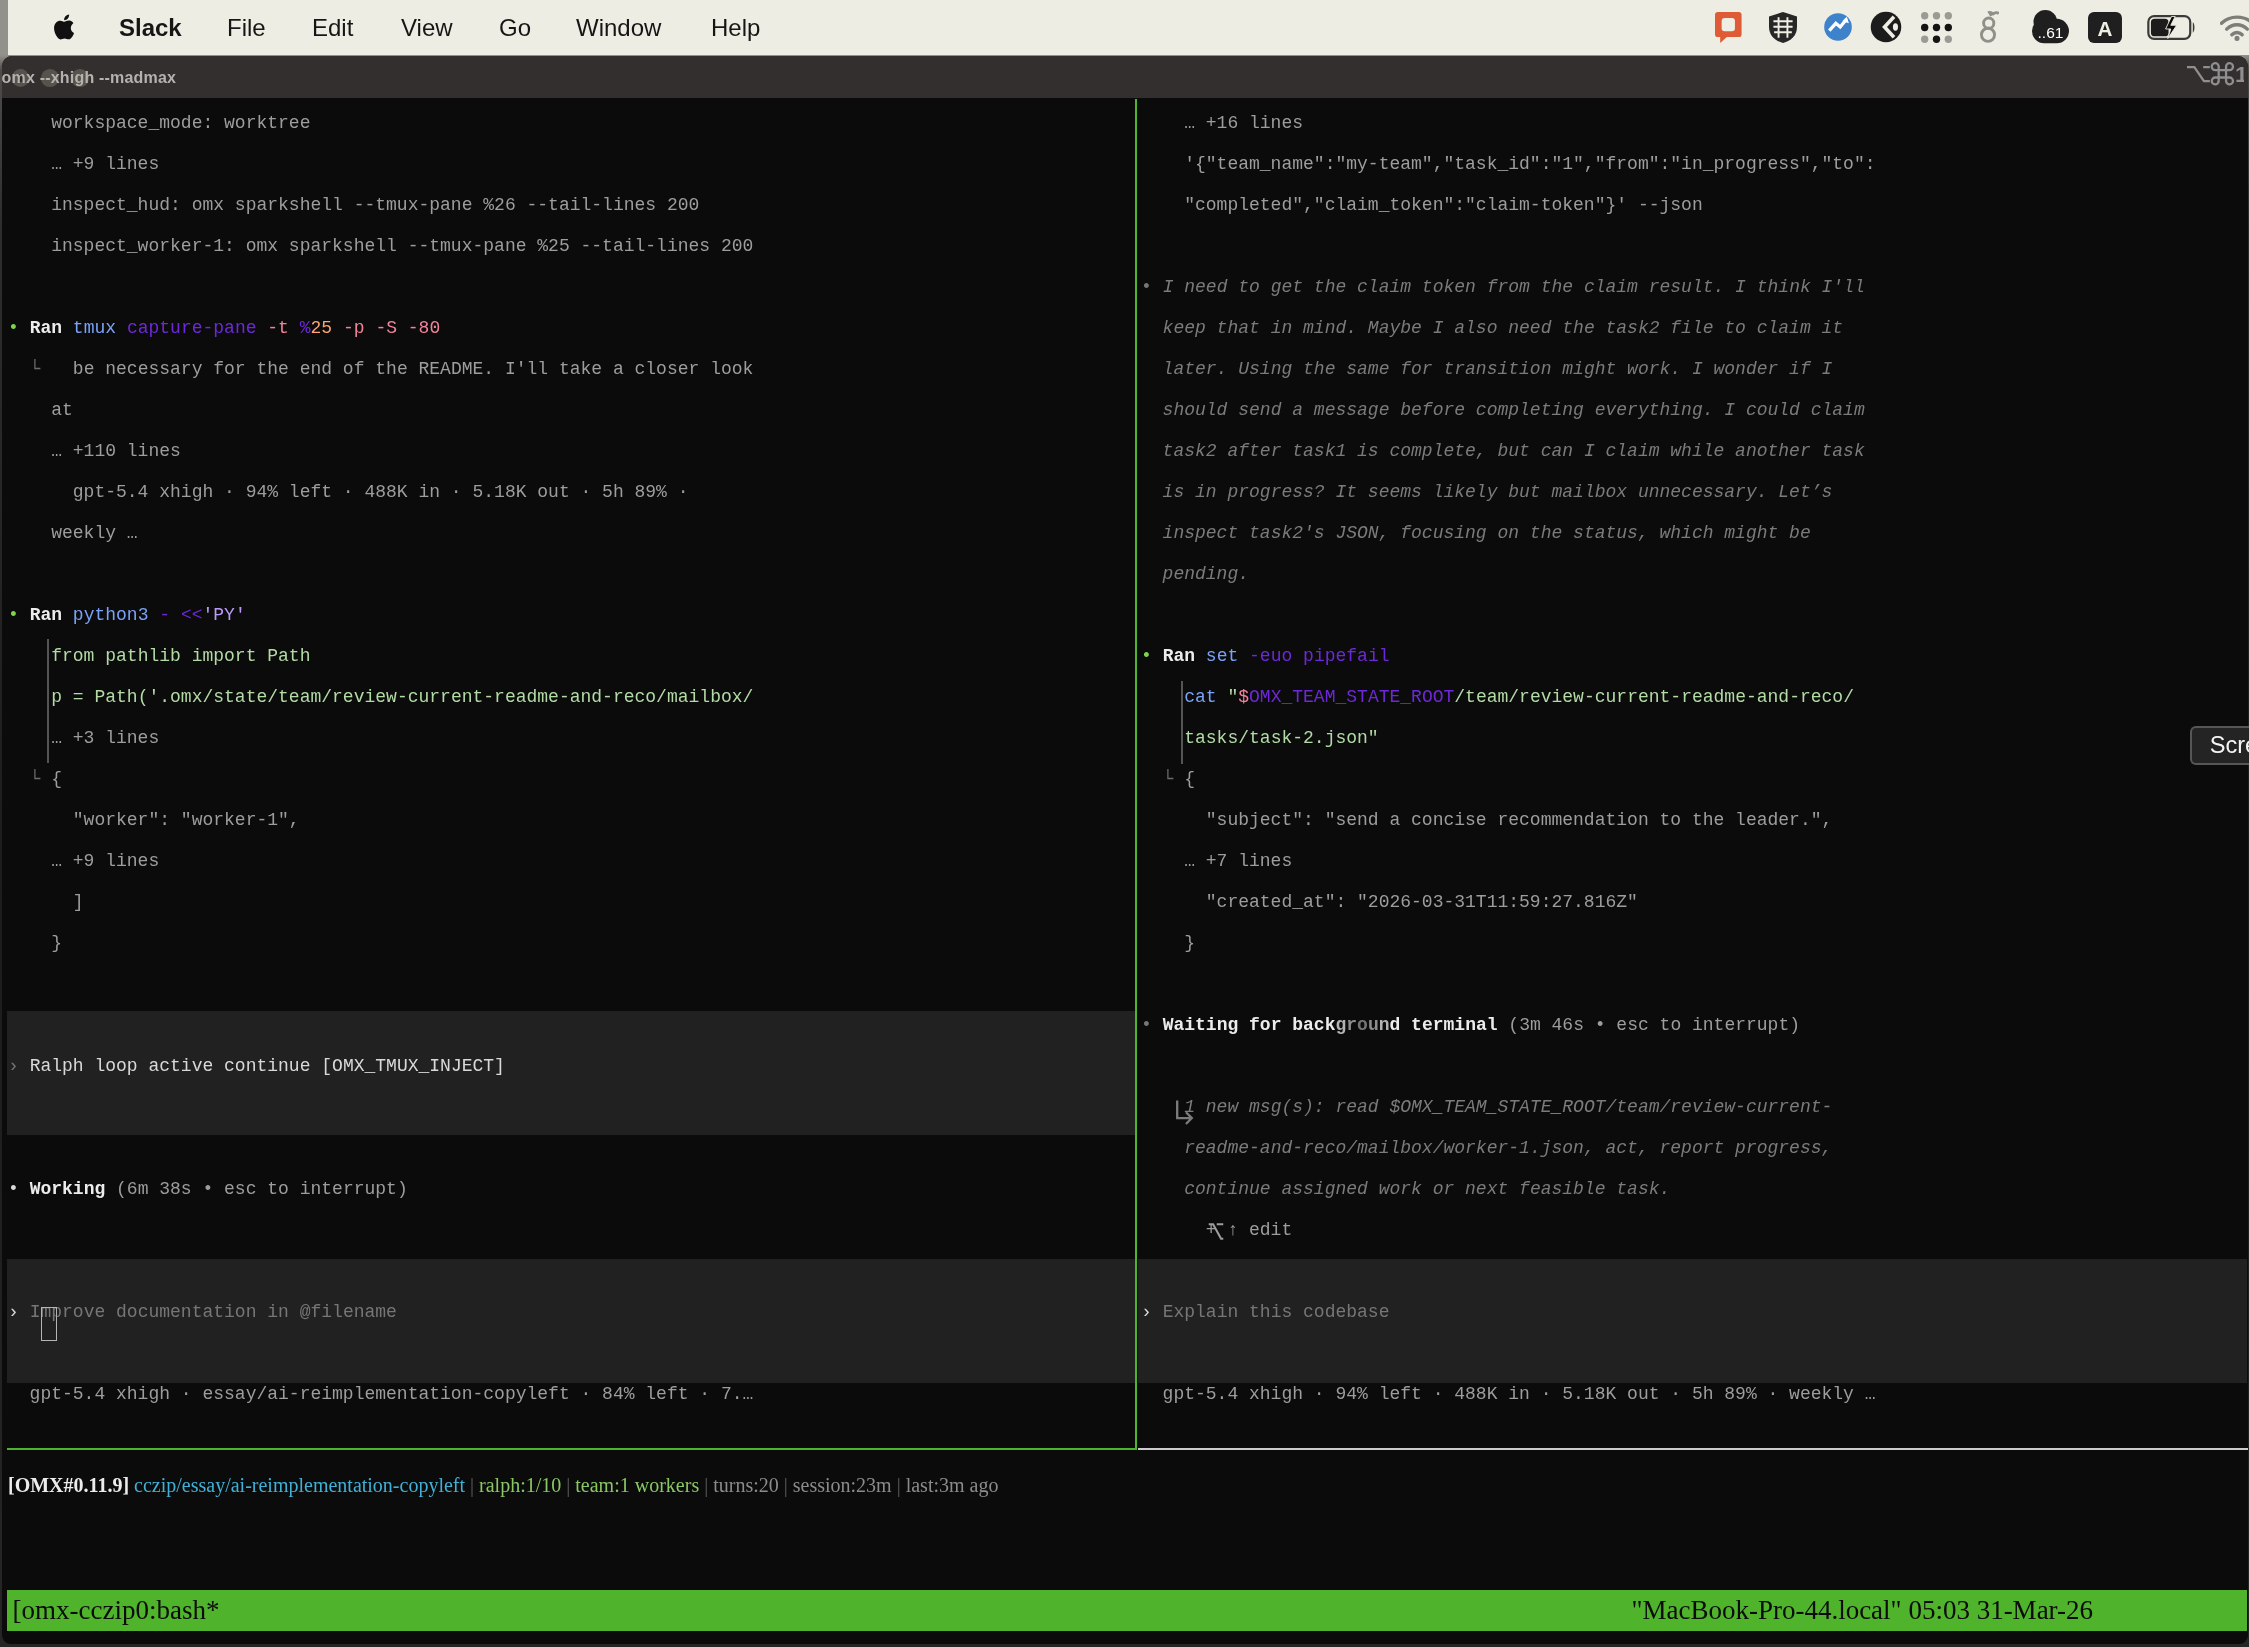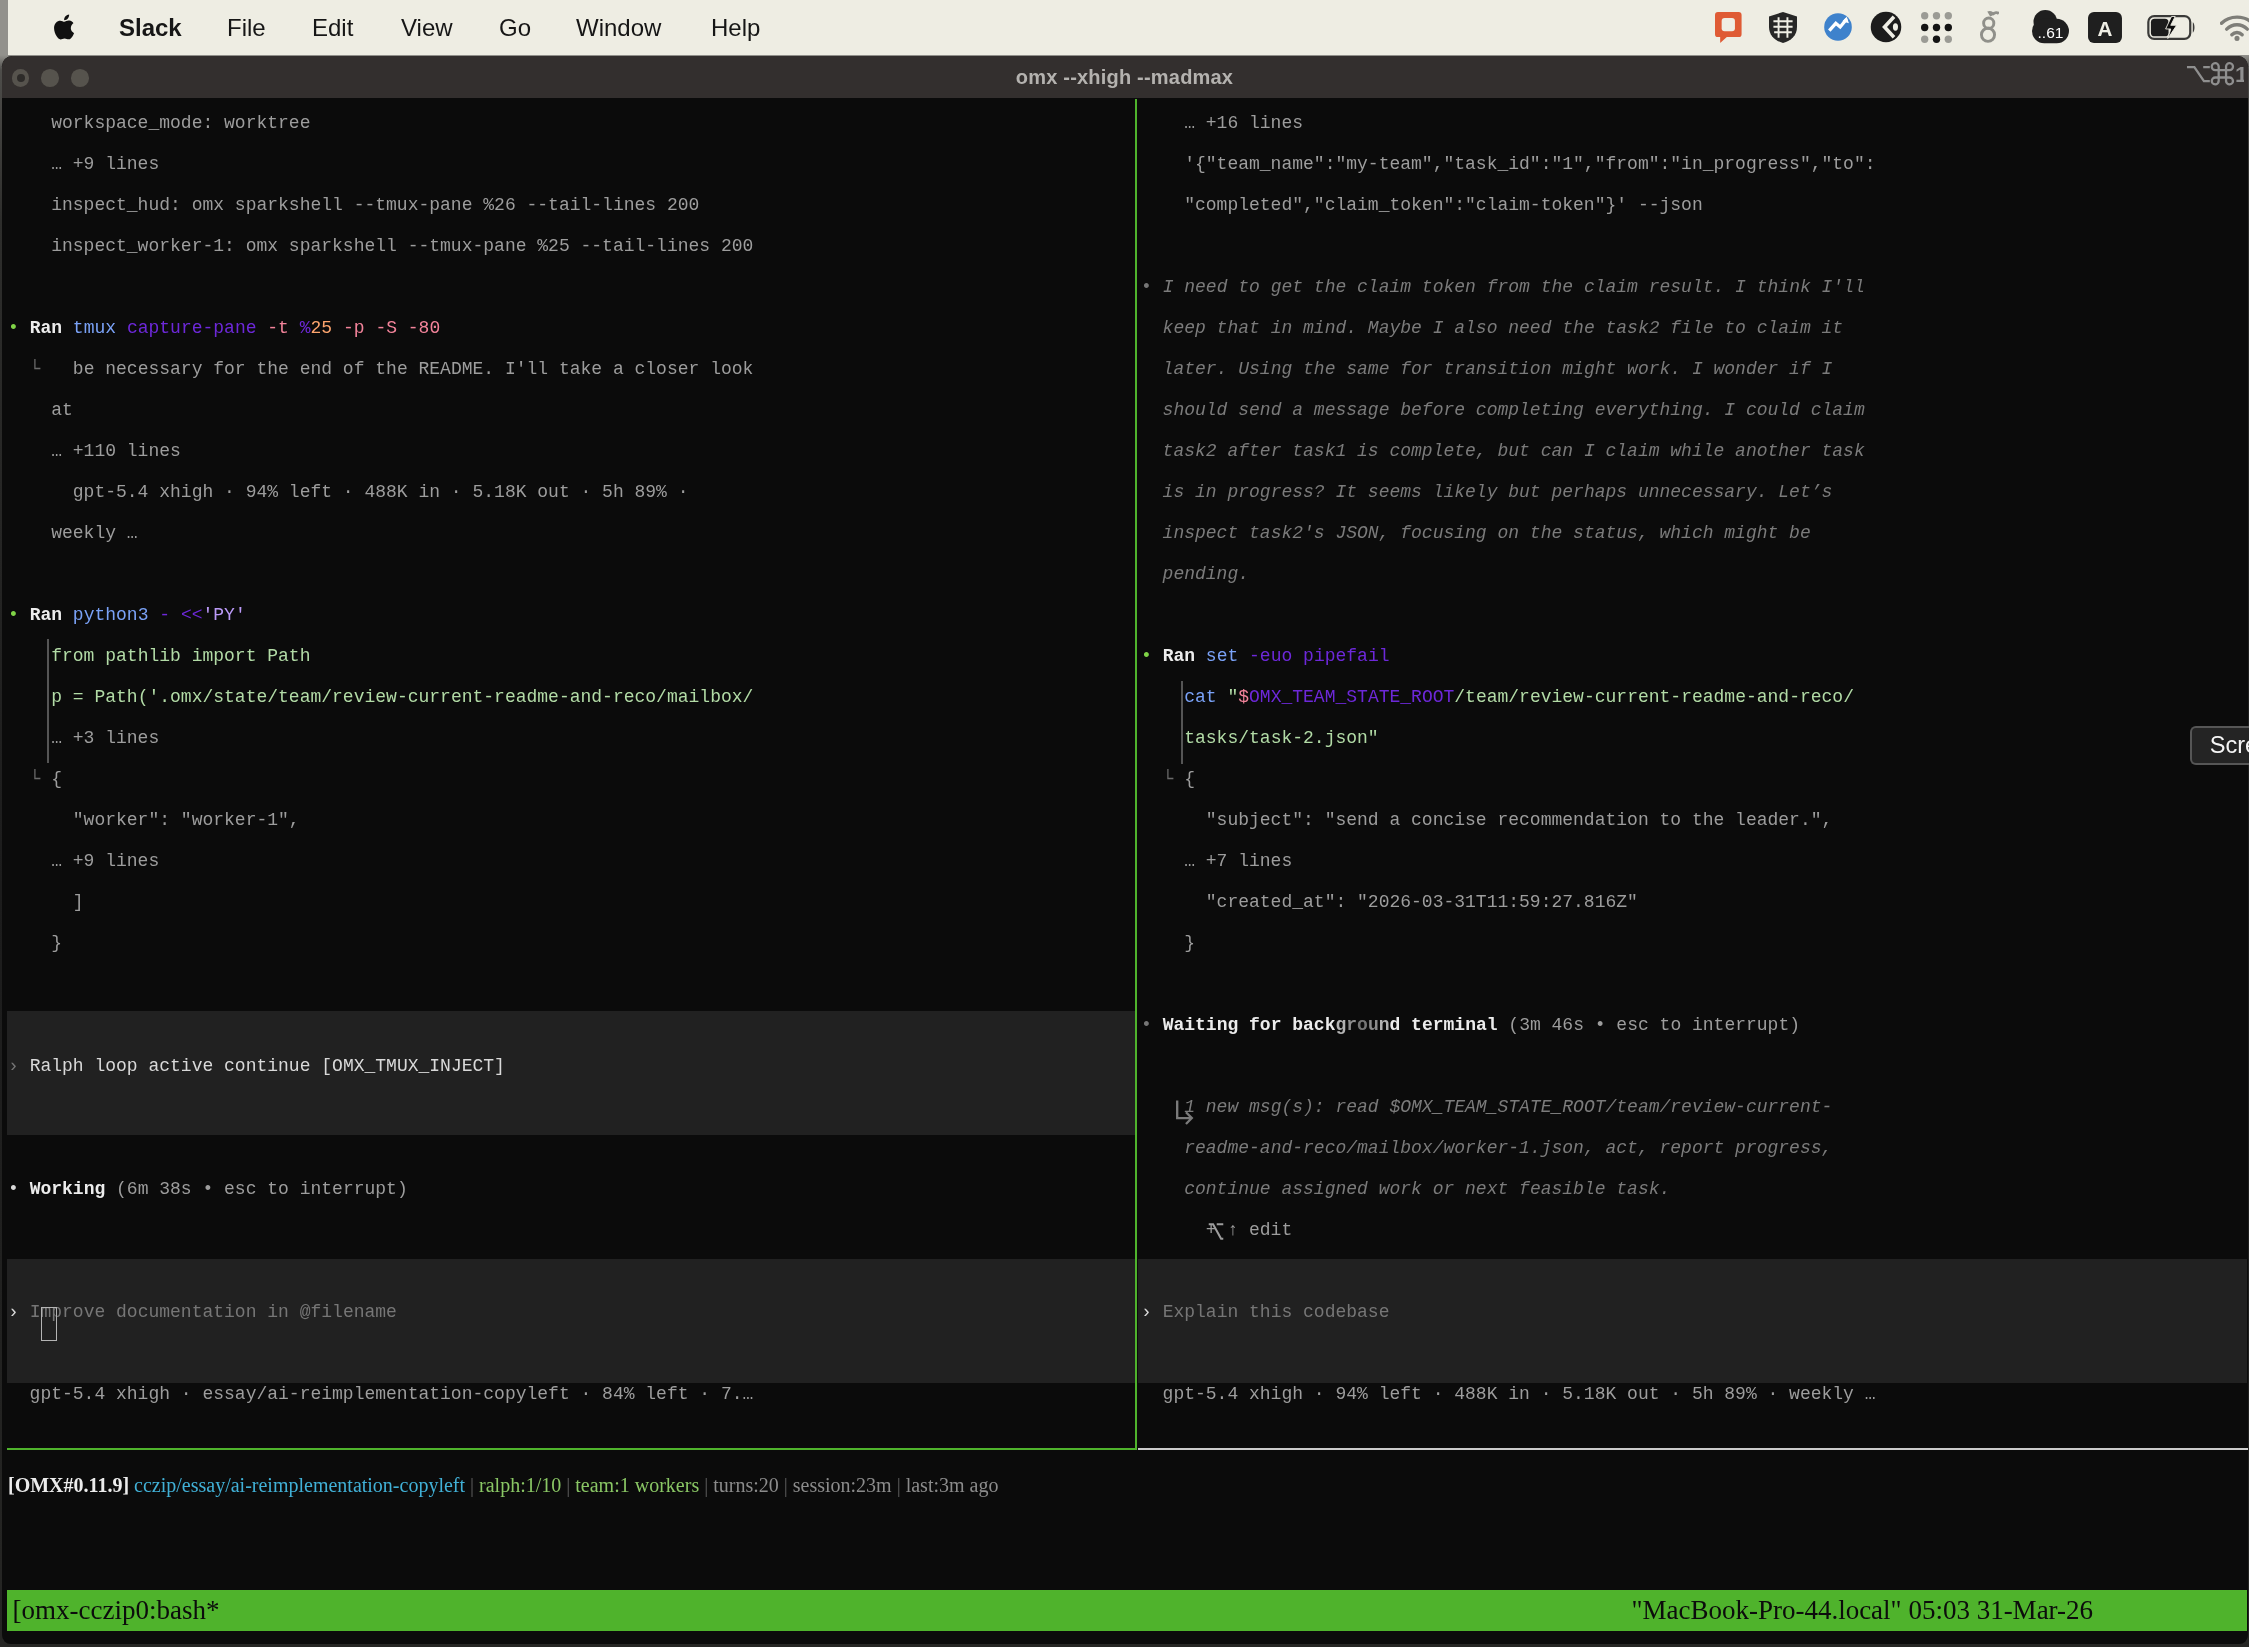--- a/index.html
+++ b/index.html
@@ -6,21 +6,21 @@
   html,body { width:2250px; height:1648px; overflow:hidden; }
   body { position:relative; background:linear-gradient(180deg,#92918c 55px,#4e4d4a 70px,#2e2e2c 221px,#1c1c1c 886px,#262624 1648px); font-family:"Liberation Sans", sans-serif; }
   .abs { position:absolute; }
   
   #menubar { position:absolute; left:8px; top:0; width:2250px; height:55px; background:#eeede3; }
   #menubar .mi { position:absolute; top:0; height:55px; line-height:55px; font-size:24px; color:#161616; }
   
   #win { position:absolute; left:1.5px; top:56px; width:2246px; height:1588px; background:#0b0b0b; border-radius:10.3px 10.3px 8.9px 8.9px; }
   #titlebar { position:absolute; left:1.5px; top:56px; width:2246px; height:42px; background:#332f2e; border-radius:10.3px 10.3px 0 0; }
   .light { position:absolute; top:69px; width:17.7px; height:17.7px; border-radius:50%; background:#56534d; }
-  #title { position:absolute; top:56px; left:1.5px; width:2246px; height:41px; text-align:center; line-height:43px; font-size:20px; font-weight:bold; color:#b4b2af; letter-spacing:0.2px; }
+  #title { position:absolute; top:56px; left:1.5px; width:2246px; height:41px; line-height:43px; font-size:16px; font-weight:bold; color:#b4b2af; letter-spacing:0.2px; }
   #shortcut { position:absolute; top:62px; left:2186px; color:#8d8d8d; }
   
   pre.pane { position:absolute; top:103px; font-family:"Liberation Mono", monospace; font-size:18px; line-height:41px; color:#9d9d9d; }
   #lpane { left:8px; }
   #rpane { left:1141px; }
   .w  { color:#ececec; font-weight:bold; }      
   .wn { color:#d9d9d9; }                        
   .gb { color:#80d447; }                        
   .blu{ color:#7aa2f7; }
   .pal{ color:#6d28d9; }
@@ -99,21 +99,21 @@
   gpt-5.4 xhigh · essay/ai-reimplementation-copyleft · 84% left · 7.…</pre>
 <pre class="pane" id="rpane">    … +16 lines
     '{"team_name":"my-team","task_id":"1","from":"in_progress","to":
     "completed","claim_token":"claim-token"}' --json
 
 <span class="dim">•</span> <span class="it">I need to get the claim token from the claim result. I think I'll</span>
   <span class="it">keep that in mind. Maybe I also need the task2 file to claim it</span>
   <span class="it">later. Using the same for transition might work. I wonder if I</span>
   <span class="it">should send a message before completing everything. I could claim</span>
   <span class="it">task2 after task1 is complete, but can I claim while another task</span>
-  <span class="it">is in progress? It seems likely but perhaps unnecessary. Let’s</span>
+  <span class="it">is in progress? It seems likely but mailbox unnecessary. Let’s</span>
   <span class="it">inspect task2's JSON, focusing on the status, which might be</span>
   <span class="it">pending.</span>
 
 <span class="gb">•</span> <span class="w">Ran</span> <span class="blu">set</span> <span class="pal">-euo</span> <span class="pal">pipefail</span>
     <span class="blu">cat</span> <span class="grn">"</span><span class="sal">$</span><span class="pal">OMX_TEAM_STATE_ROOT</span><span class="grn">/team/review-current-readme-and-reco/</span>
     <span class="grn">tasks/task-2.json"</span>
   <span class="cor">└</span> {
       "subject": "send a concise recommendation to the leader.",
     … +7 lines
       "created_at": "2026-03-31T11:59:27.816Z"

